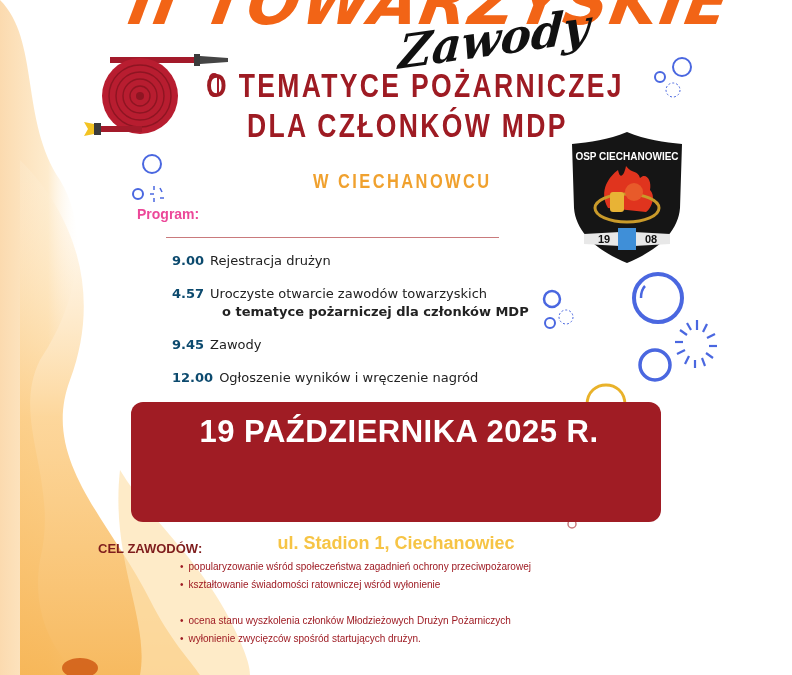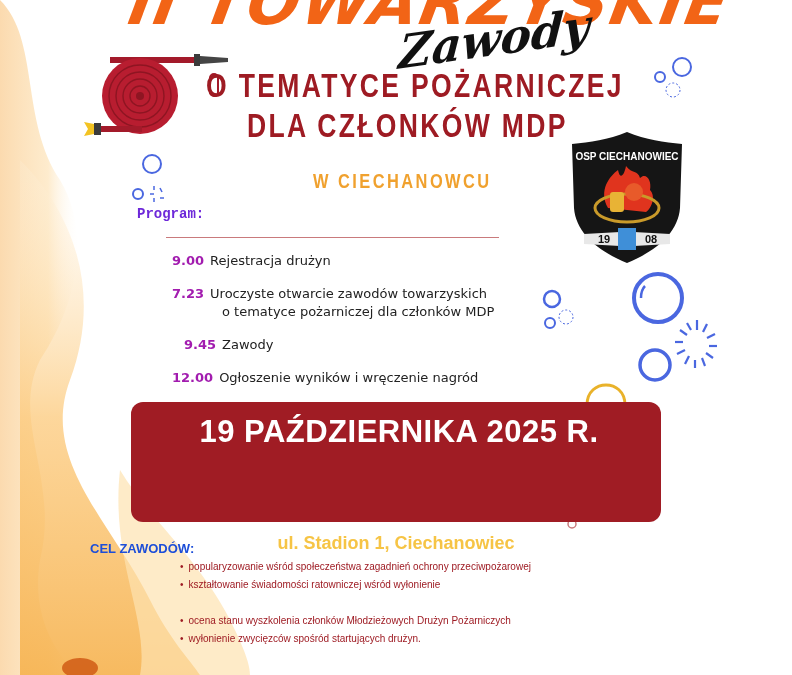--- a/index.html
+++ b/index.html
@@ -29,47 +29,47 @@
   .city {
     position: absolute; left: 313px; top: 170px; font-family: "Liberation Sans", sans-serif; font-weight: bold;
     color: #f0a12e; font-size: 20px; letter-spacing: 3px; transform: scaleX(0.82); transform-origin: left top;
     white-space: nowrap;
   }
 
   .hose { position: absolute; left: 82px; top: 50px; width: 150px; height: 100px; }
   .badge { position: absolute; left: 568px; top: 130px; width: 118px; height: 135px; }
 
   .program-title {
-    position: absolute; left: 137px; top: 206px; font-family: Liberation Mono, monospace; font-weight: bold;
-    font-size: 14px; color: #6d28d9; text-align: right;
+    position: absolute; left: 137px; top: 206px; font-family: Liberation Sans, sans-serif; font-weight: bold;
+    font-size: 14px; color: #ec4899; text-align: right;
   }
   .program-rule { position: absolute; left: 166px; top: 237px; width: 333px; height: 1px; background: #c97a7c; }
 
   .prog-item { position: absolute; font-family: "DejaVu Sans", sans-serif; font-size: 13px; color: #222; white-space: nowrap; }
-  .prog-item .time { font-weight: bold; color: #a21caf; margin-right: 6px; }
+  .prog-item .time { font-weight: bold; color: #0c4a6e; margin-right: 6px; }
   .prog-cont { position: absolute; font-family: "DejaVu Sans", sans-serif; font-size: 13px; color: #222; white-space: nowrap; }
 
   .date-box {
     position: absolute; left: 131px; top: 402px; width: 530px; height: 120px; background: #a01c24;
     border-radius: 12px; text-align: center;
   }
   .date-main {
     position: absolute; left: 6px; right: 0; top: 12px; font-family: "Liberation Sans", sans-serif;
     font-weight: bold; font-size: 31px; color: #ffffff; letter-spacing: 0.5px;
   }
   .venue1, .venue2 {
     position: absolute; left: 0; right: 0; font-family: "Liberation Sans", sans-serif; font-weight: bold;
     font-size: 18px; color: #f6c445;
   }
   .venue1 { top: 60px; }
   .venue2 { top: 87px; margin-top: 44px; }
 
   .goals-title {
-    position: absolute; left: 90px; top: 541px; font-family: "Liberation Sans", sans-serif; font-weight: bold;
-    font-size: 13px; color: #1d4ed8;
+    position: absolute; left: 98px; top: 541px; font-family: "Liberation Sans", sans-serif; font-weight: bold;
+    font-size: 13px; color: #7f1d1d;
   }
   .goal {
     position: absolute; left: 180px; font-family: "Liberation Sans", sans-serif; font-weight: normal;
     font-size: 10px; color: #9e1b23; white-space: nowrap;
   }
   .goal .dot { margin-right: 5px; }
 
   .deco { position: absolute; pointer-events: none; }
 </style>
 </head>
@@ -180,24 +180,24 @@
     <circle cx="6" cy="6" r="4" fill="none" stroke="#c97a7c" stroke-width="1.5"></circle>
   </svg>
 
   <div class="program-title">Program:</div>
   <div class="program-rule"></div>
 
   <div class="prog-item" style="left:172px;top:253px;">
     <span class="time">9.00</span><span>Rejestracja drużyn</span>
   </div>
   <div class="prog-item" style="left:172px;top:286px;">
-    <span class="time">7.23</span><span>Uroczyste otwarcie zawodów towarzyskich</span>
-  </div>
-  <div class="prog-cont" style="left:222px;top:304px;">o tematyce pożarniczej dla członków MDP</div>
-  <div class="prog-item" style="left:184px;top:337px;">
+    <span class="time">4.57</span><span>Uroczyste otwarcie zawodów towarzyskich</span>
+  </div>
+  <div class="prog-cont" style="left:222px;top:304px;font-weight:bold;">o tematyce pożarniczej dla członków MDP</div>
+  <div class="prog-item" style="left:172px;top:337px;">
     <span class="time">9.45</span><span>Zawody</span>
   </div>
   <div class="prog-item" style="left:172px;top:370px;">
     <span class="time">12.00</span><span>Ogłoszenie wyników i wręczenie nagród</span>
   </div>
 
   <div class="date-box">
     <div class="date-main">19 PAŹDZIERNIKA 2025 R.</div>
     <div class="venue2">ul. Stadion 1, Ciechanowiec</div>
   </div>

